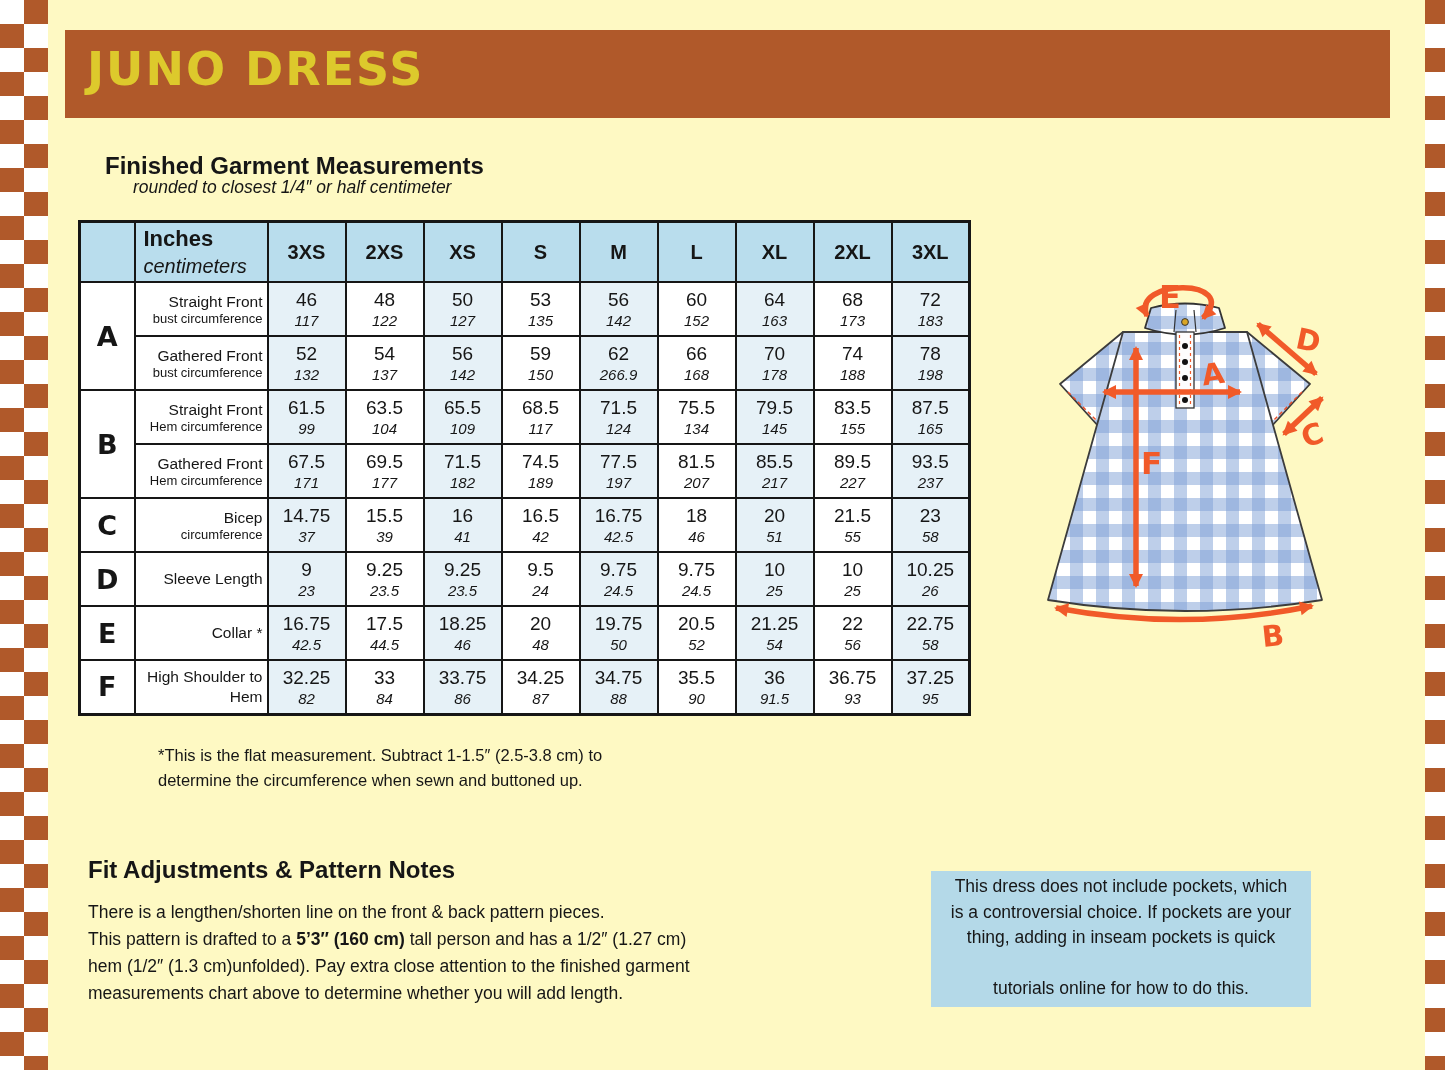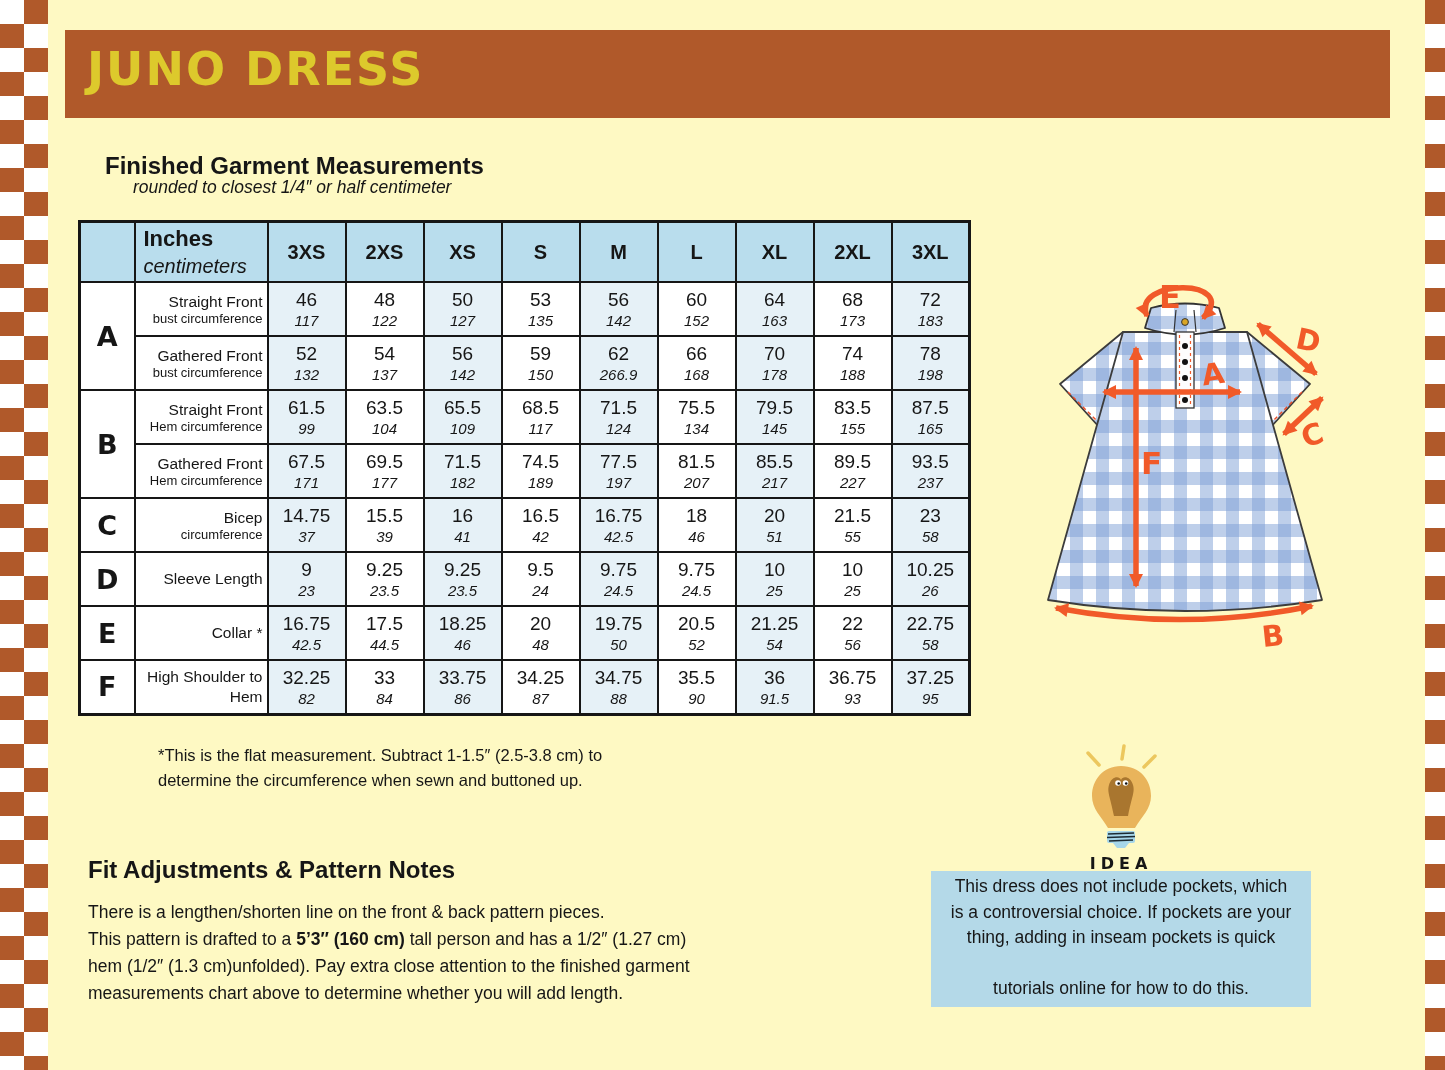--- a/index.html
+++ b/index.html
@@ -512,35 +512,20 @@
 
   <h2 class="notes-title">Fit Adjustments &amp; Pattern Notes</h2>
 
   <p class="notes-body">
     <span>There is a  lengthen/shorten line on the front &amp; back pattern pieces.</span><br>
     <span>This pattern is drafted to a </span><b>5’3″ (160 cm)</b><span> tall person and has a 1/2″ (1.27 cm)</span><br>
     <span>hem (1/2″ (1.3 cm)unfolded).  Pay extra close attention to the finished garment</span><br>
     <span>measurements chart above to determine whether you will add length.</span>
   </p>
 
-  <div class="idea-wrap">
-    <svg width="95" height="105" viewBox="0 0 95 105" aria-hidden="true">
-      <path d="M25,21 L14,9 M48,15 L50,2 M70,23 L81,12" stroke="#ecc75e" stroke-width="3.5" stroke-linecap="round" fill="none"></path>
-      <path d="M47,22 C29,22 18,36 18,52 C18,65 27,72 34,84 L61,84 C68,72 77,65 77,52 C77,36 66,22 47,22 Z" fill="#e9b45b"></path>
-      <path d="M40,72 C36,52 33,48 35,41 C37,33 45,31 47,36 C49,31 57,33 59,41 C61,48 58,52 54,72 Z" fill="#a9762f"></path>
-      <circle cx="44" cy="39" r="2.8" fill="#ffffff"></circle>
-        <circle cx="51.5" cy="39" r="2.8" fill="#ffffff"></circle>
-      <circle cx="44.7" cy="39.5" r="1.3" fill="#111"></circle>
-        <circle cx="52.2" cy="39.5" r="1.3" fill="#111"></circle>
-      <rect x="33" y="87" width="28" height="12" rx="2" fill="#a6d6e9"></rect>
-      <path d="M34,90 L60,89 M33,93.5 L61,92.5 M35,97 L59,96" stroke="#1c2b33" stroke-width="1.7" fill="none"></path>
-      <path d="M39,99 L55,99 L51,104 L43,104 Z" fill="#a6d6e9"></path>
-    </svg>
-    <div class="idea-label">IDEA</div>
-  </div>
 
   <div class="idea-box">
     <span>This dress does not include pockets, which</span><br>
     <span>is a controversial choice.  If pockets are your</span><br>
     <span>thing, adding in inseam pockets is quick</span><br>
     <br>
     <span>tutorials online for how to do this.</span>
   </div>
 
 </div>

